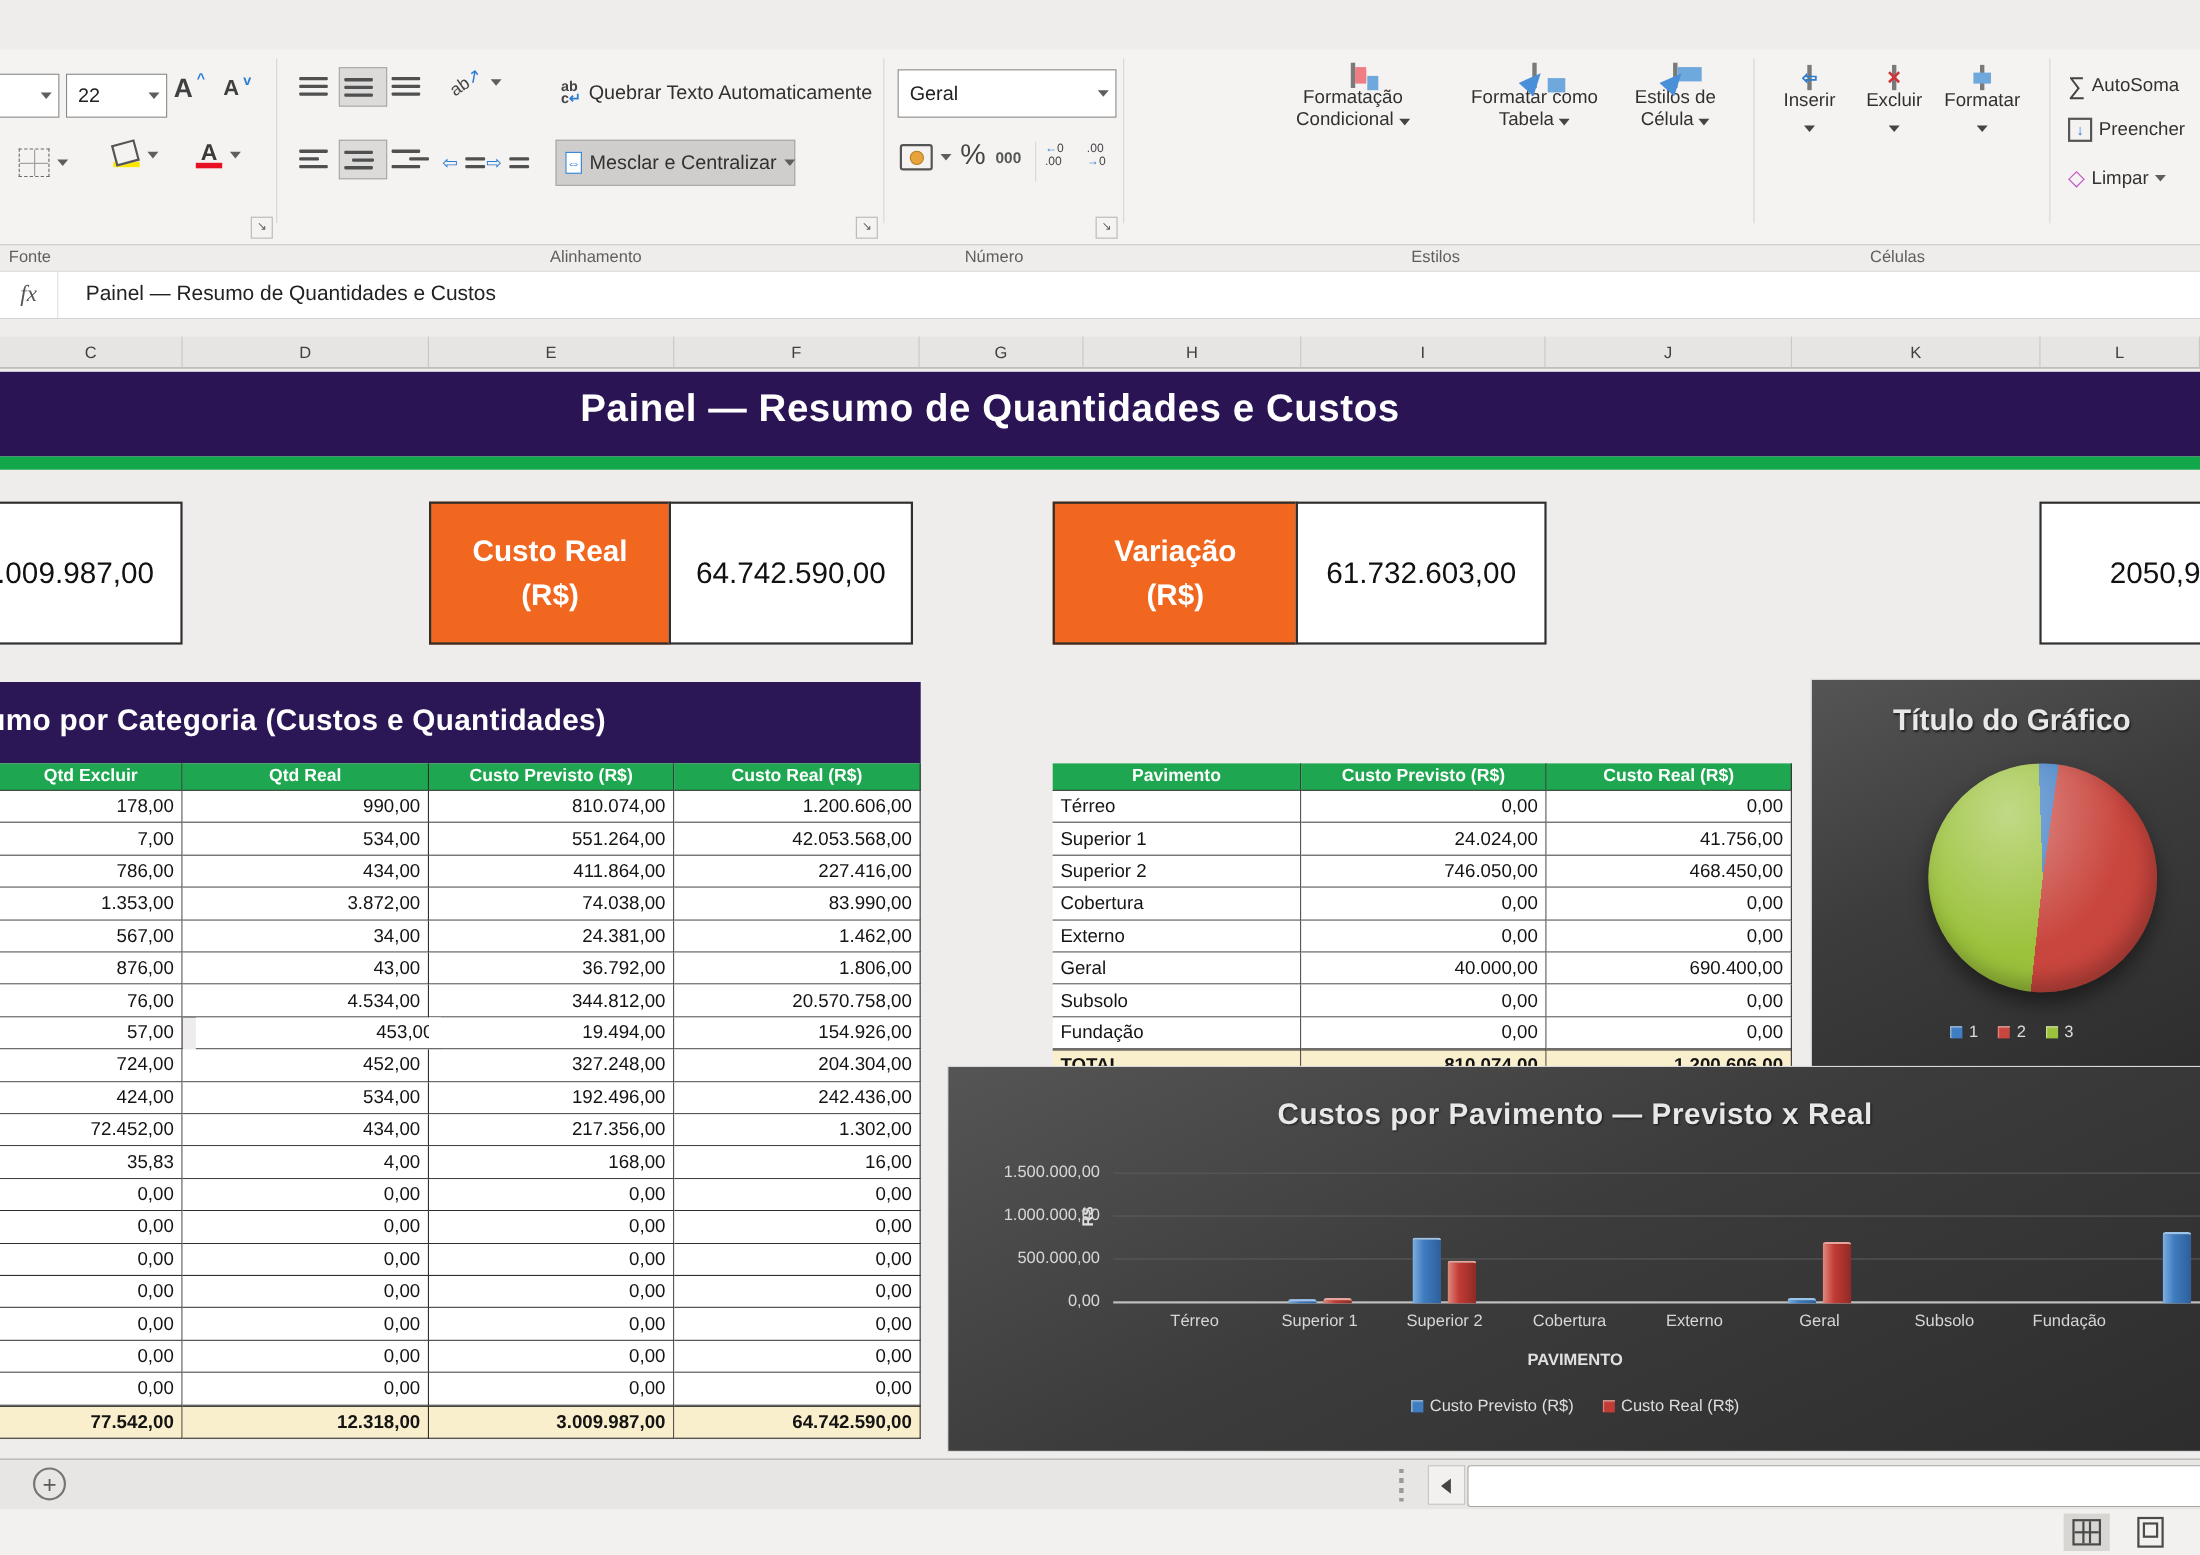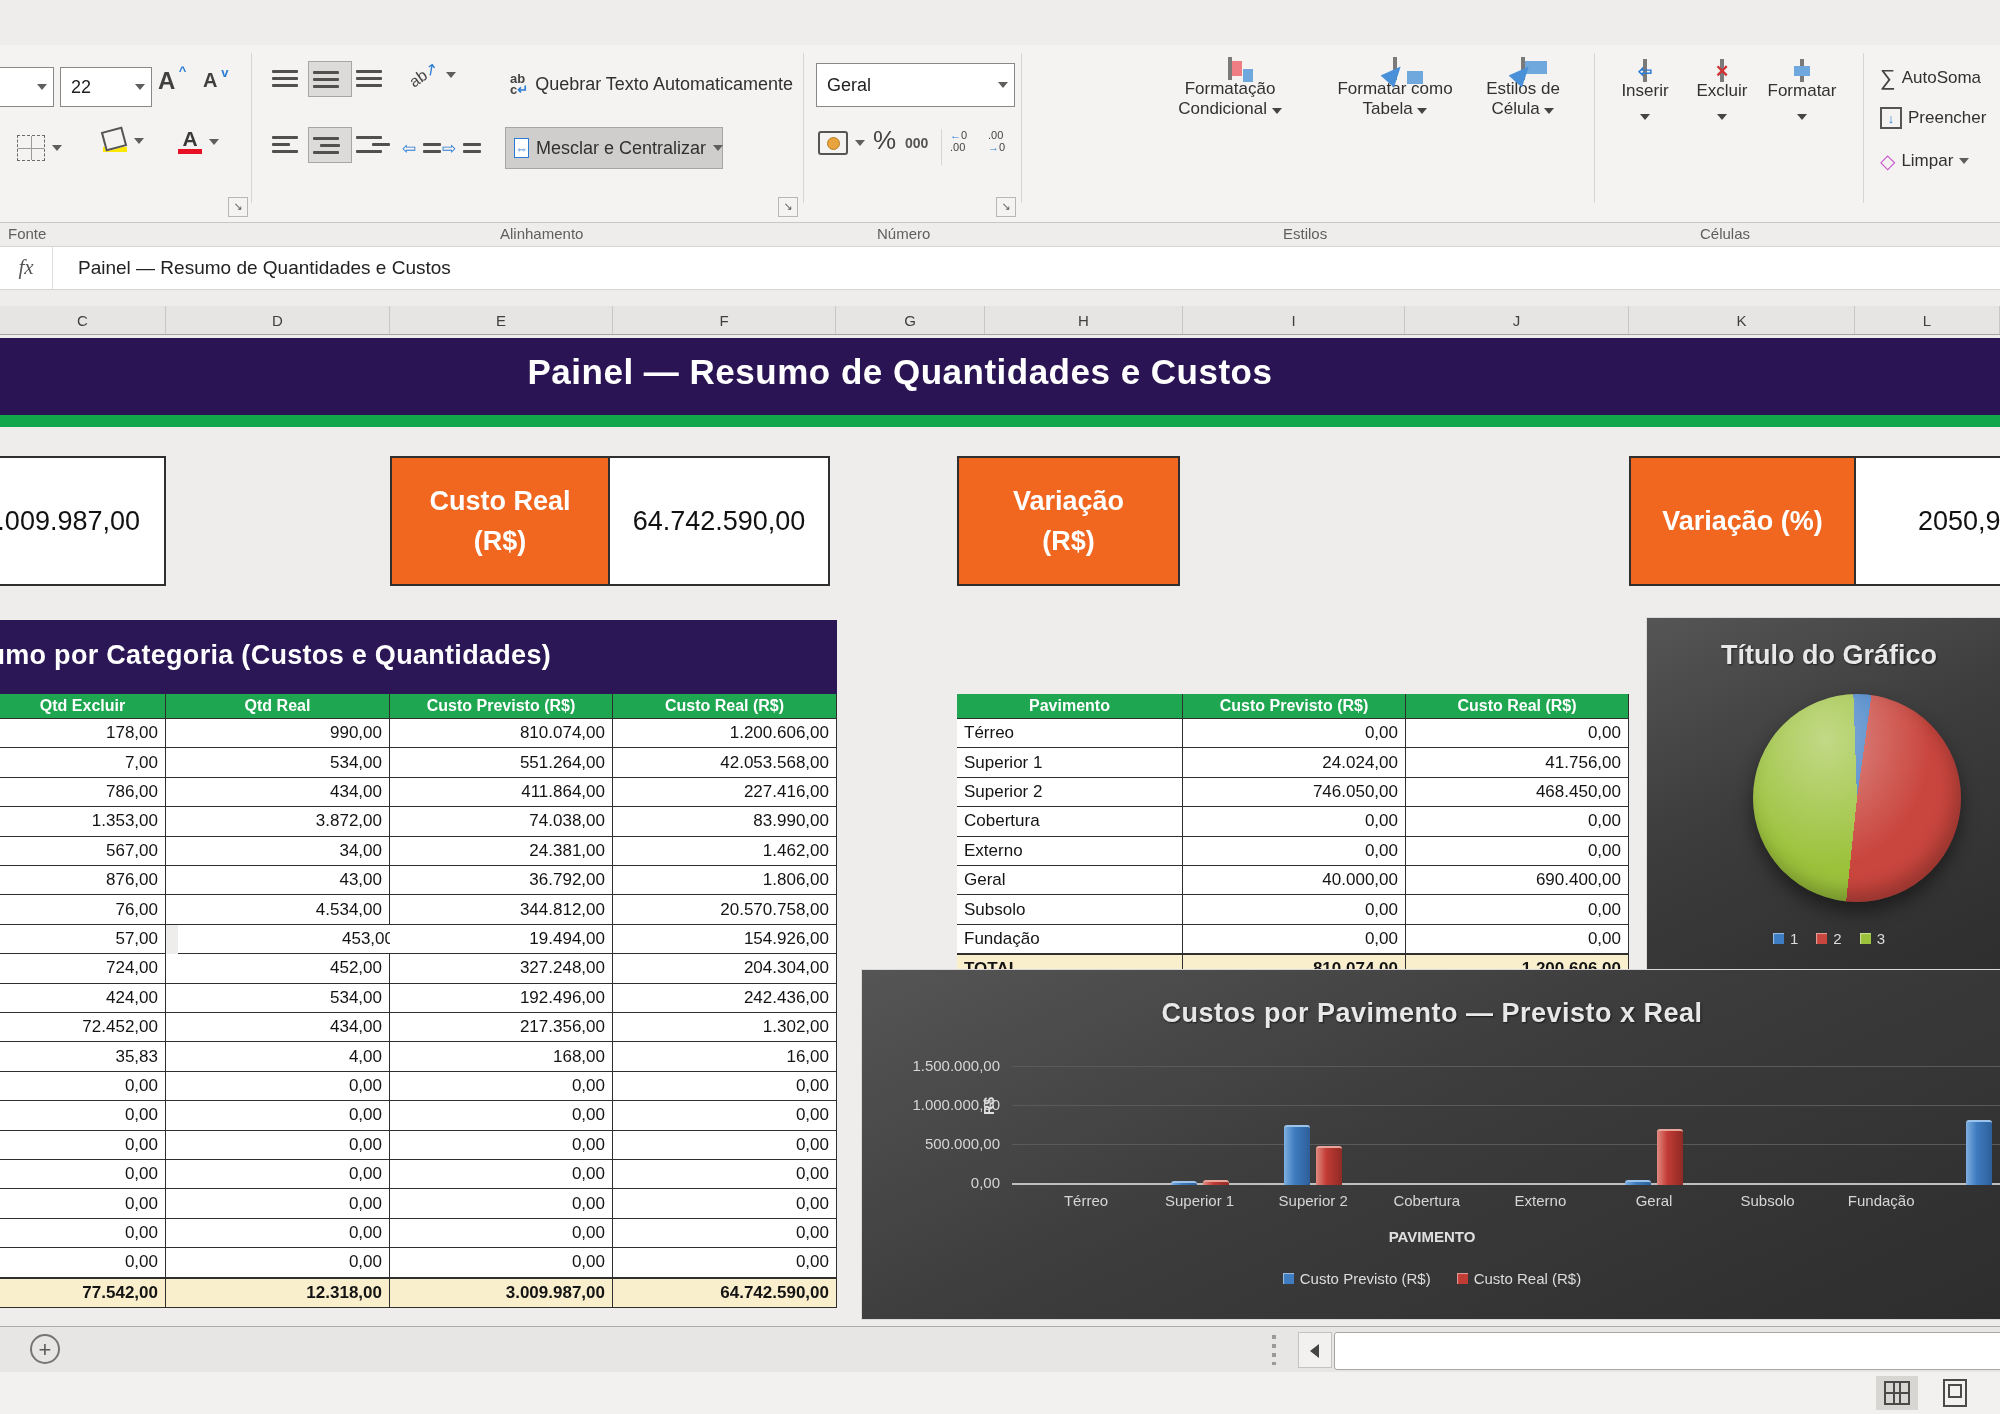--- a/index.html
+++ b/index.html
@@ -305,22 +305,22 @@
     </div>
   <div class="kpi-label" style="left:390px;width:220px;padding:0 28px;box-sizing:border-box;">
     <span>Custo Real (R$)</span>
     </div>
   <div class="kpi-value" style="left:608px;width:222px;">
     <span class="nowrap">64.742.590,00</span>
     </div>
   <div class="kpi-label" style="left:957px;width:223px;padding:0 40px;box-sizing:border-box;">
     <span>Variação (R$)</span>
     </div>
-  <div class="kpi-label" style="left:1629px;width:227px;">
-    <span class="nowrap">Variação (%)</span>
+  <div class="kpi-value" style="left:1178px;width:228px;">
+    <span class="nowrap">61.732.603,00</span>
     </div>
   <div class="kpi-value" style="left:1854px;width:236px;justify-content:flex-start;padding-left:62px;">
     <span class="nowrap">2050,93</span>
     </div>
 
   <div class="ttitle" style="left:0;width:837px;">
     <span class="tt" style="left:-62px;">Resumo por Categoria (Custos e Quantidades)</span>
     </div>
   <div id="catTable">
       <div class="thead-cell" style="left: 0px; top: 694px; width: 166px;">Qtd Excluir</div>

